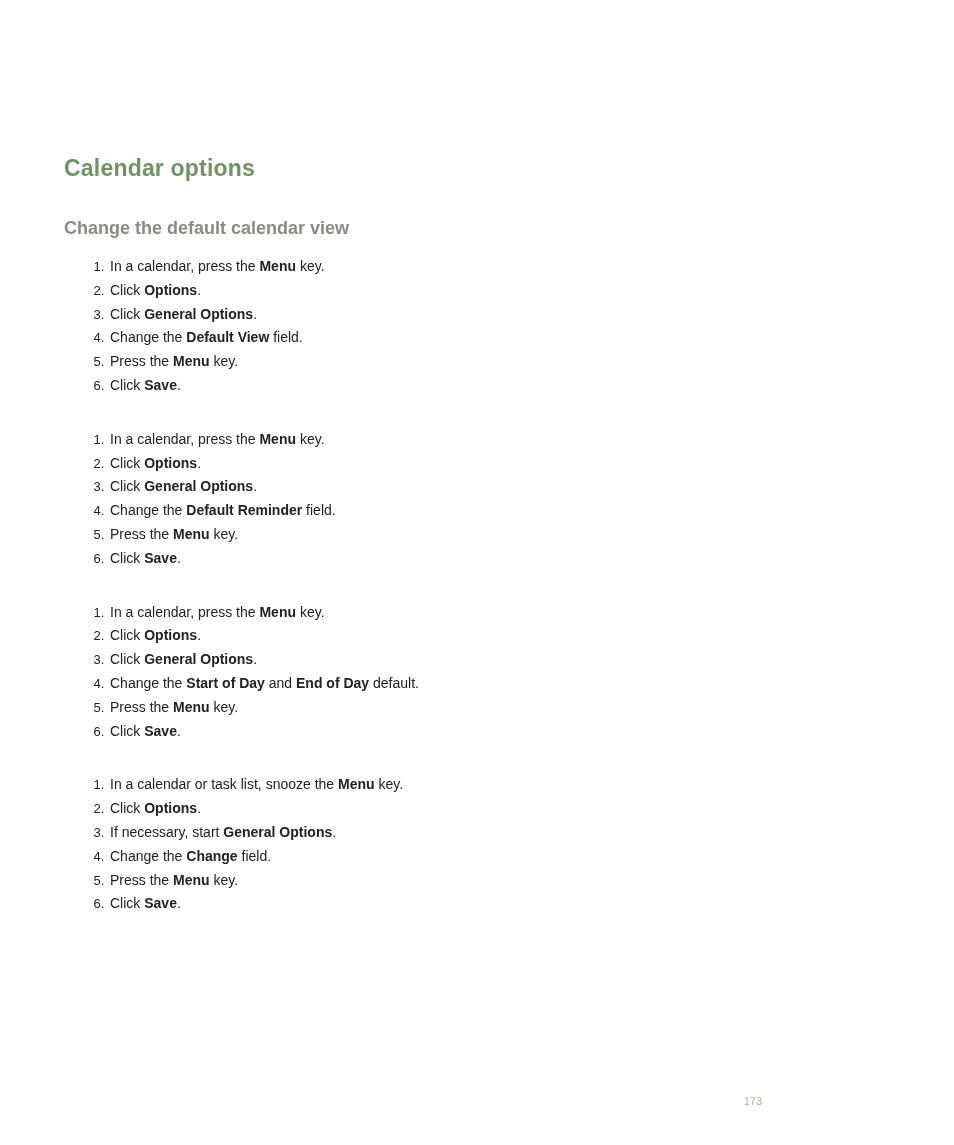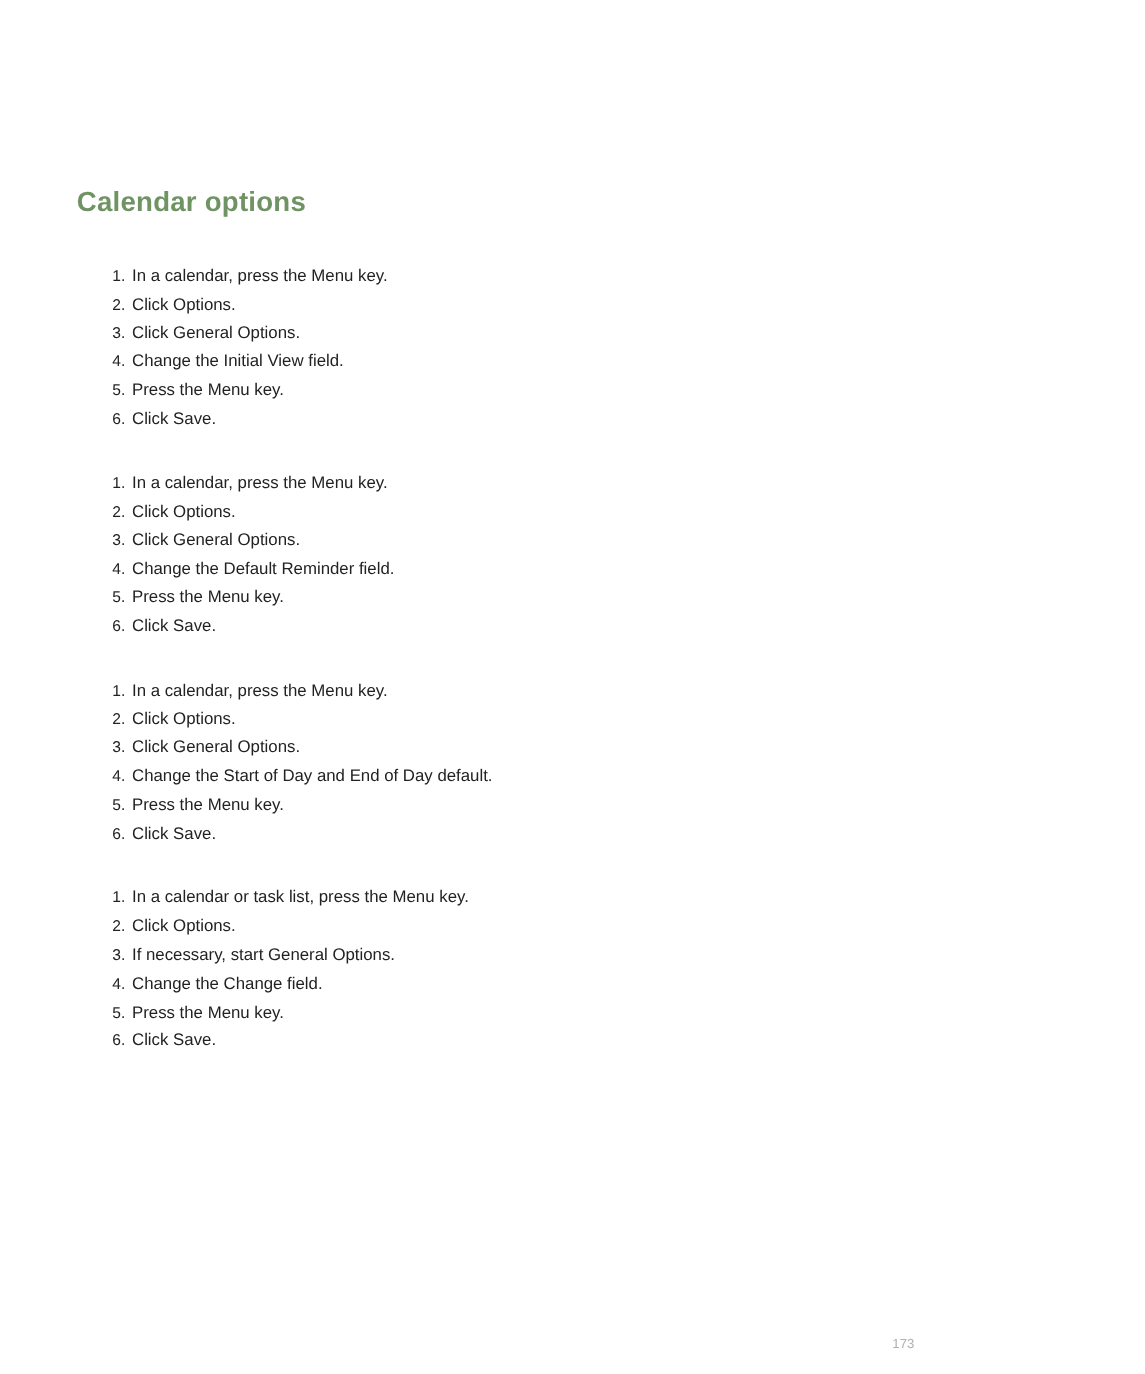--- a/index.html
+++ b/index.html
@@ -39,43 +39,44 @@
     font-size: 14px;
     line-height: 1.7;
   }
   ol li {
     padding-left: 2px;
   }
   ol li::marker {
     font-size: 13px;
   }
   .b {
-    font-weight: 400;
+    font-weight: 700;
   }
   .page-number {
     position: absolute;
-    bottom: 19px;
+    bottom: 38px;
     right: 64px;
     font-size: 11px;
     color: #b0b0ae;
     text-align: center;
   }
 </style>
 </head>
 <body>
 
 <div class="page">
   <h1>Calendar options</h1>
   <div id="sections-container">
       <div class="section">
+        <h2>Change the default calendar view</h2>
         <ol>
           <li><span>In a calendar, press the </span><span class="b">Menu</span><span> key.</span></li>
           <li><span>Click </span><span class="b">Options</span><span>.</span></li>
           <li><span>Click </span><span class="b">General Options</span><span>.</span></li>
-          <li><span>Change the </span><span class="b">Initial View</span><span> field.</span></li>
+          <li><span>Change the </span><span class="b">Default View</span><span> field.</span></li>
           <li><span>Press the </span><span class="b">Menu</span><span> key.</span></li>
           <li><span>Click </span><span class="b">Save</span><span>.</span></li>
         </ol>
       </div>
       <div class="section">
         <ol>
           <li><span>In a calendar, press the </span><span class="b">Menu</span><span> key.</span></li>
           <li><span>Click </span><span class="b">Options</span><span>.</span></li>
           <li><span>Click </span><span class="b">General Options</span><span>.</span></li>
           <li><span>Change the </span><span class="b">Default Reminder</span><span> field.</span></li>
@@ -88,21 +89,21 @@
           <li><span>In a calendar, press the </span><span class="b">Menu</span><span> key.</span></li>
           <li><span>Click </span><span class="b">Options</span><span>.</span></li>
           <li><span>Click </span><span class="b">General Options</span><span>.</span></li>
           <li><span>Change the </span><span class="b">Start of Day</span><span> and </span><span class="b">End of Day</span><span> default.</span></li>
           <li><span>Press the </span><span class="b">Menu</span><span> key.</span></li>
           <li><span>Click </span><span class="b">Save</span><span>.</span></li>
         </ol>
       </div>
       <div class="section">
         <ol>
-          <li><span>In a calendar or task list, press the </span><span class="b">Menu</span><span> key.</span></li>
+          <li><span>In a calendar or task list, snooze the </span><span class="b">Menu</span><span> key.</span></li>
           <li><span>Click </span><span class="b">Options</span><span>.</span></li>
           <li><span>If necessary, start </span><span class="b">General Options</span><span>.</span></li>
           <li><span>Change the </span><span class="b">Change</span><span> field.</span></li>
           <li><span>Press the </span><span class="b">Menu</span><span> key.</span></li>
           <li><span>Click </span><span class="b">Save</span><span>.</span></li>
         </ol>
       </div>
     </div>
   <div class="page-number">173</div>
 </div>

